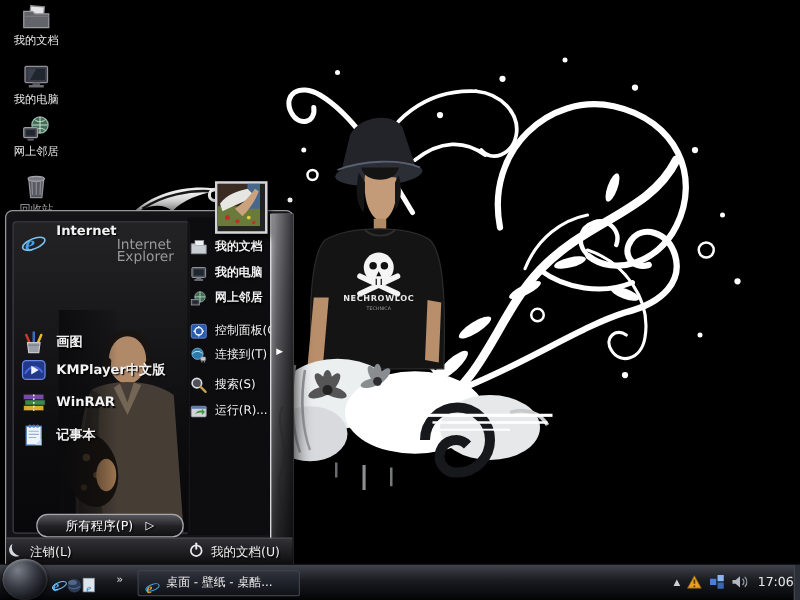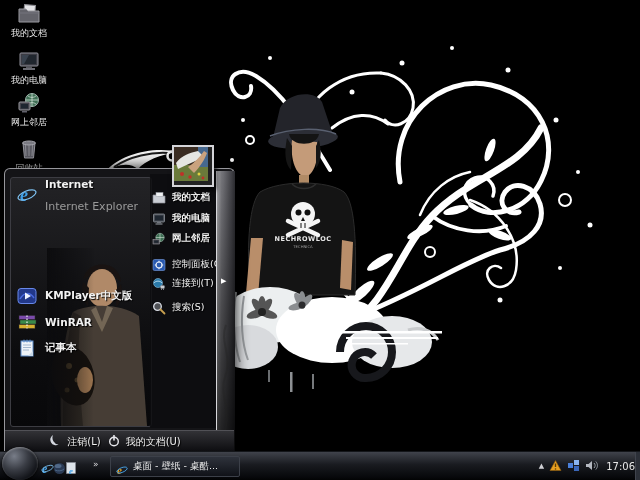--- a/index.html
+++ b/index.html
@@ -26,21 +26,21 @@
   .sm-sub{font-size:11px;color:#9a9a9a;font-weight:normal;line-height:10px;margin-top:12px;}
   #sm-person{position:absolute;right:0;bottom:0;width:104px;height:178px;opacity:.95;pointer-events:none;}
 
   #all-programs{position:absolute;left:24px;top:242px;width:116px;height:17px;
       border:1px solid #a8a8ae;border-radius:9px;
       background:linear-gradient(#57575c,#212124 55%,#111114);
       display:flex;align-items:center;justify-content:center;gap:10px;font-size:10px;color:#fff;
       text-shadow:1px 1px 1px #000;}
   #sm-footer{position:absolute;left:0;bottom:0;width:100%;height:22px;
       background:linear-gradient(#323236,#0c0c0f);border-top:1px solid #515156;
-      display:flex;align-items:center;justify-content:center;gap:7px;padding-right:10px;box-sizing:border-box;}
+      display:flex;align-items:center;justify-content:space-between;gap:7px;padding-right:10px;box-sizing:border-box;}
   .foot-btn{display:flex;align-items:center;gap:6px;font-size:10px;color:#f0f0f0;text-shadow:1px 1px 1px #000;}
 
   #sm-right{position:absolute;left:145px;top:5px;width:66px;height:254px;
       background:rgba(12,12,15,.82);}
   .smr-item{position:absolute;left:2px;width:74px;height:18px;display:flex;align-items:center;gap:6px;}
   .smr-item .sm-label{font-size:9.5px;font-weight:normal;}
   .smr-item.bold .sm-label{font-weight:bold;}
   .smr-ic{width:14px;height:14px;flex:0 0 14px;}
 
   #sm-strip{position:absolute;left:211px;top:2px;width:18px;height:280px;
@@ -248,28 +248,39 @@
       </linearGradient>
         </defs>
     </svg>
 
     <div class="sm-item" style="top:2px;height:30px">
       <span class="sm-ic">
         <svg width="20" height="20" viewBox="0 0 20 20">
           <text x="3" y="16" font-size="18" font-style="italic" font-weight="bold" fill="#3fa0e8" font-family="serif">e</text>
           <ellipse cx="10" cy="10" rx="9.5" ry="4" fill="none" stroke="#7ec2f2" stroke-width="1.2" transform="rotate(-22 10 10)"></ellipse>
         </svg></span>
-      <span style="display:flex;flex-direction:column">
+      <span style="display:flex;flex-direction:row">
         <span class="sm-label">Internet</span>
         <span class="sm-sub">Internet Explorer</span>
       </span>
     </div>
 
 
 
+    <div class="sm-item" style="top:84px">
+      <span class="sm-ic">
+        <svg width="20" height="20" viewBox="0 0 20 20">
+          <path d="M4,4 L7,11" stroke="#c83a2a" stroke-width="2" stroke-linecap="round"></path>
+          <path d="M10,2 L10,11" stroke="#3a6ac8" stroke-width="2" stroke-linecap="round"></path>
+          <path d="M16,4 L13,11" stroke="#e8c020" stroke-width="2" stroke-linecap="round"></path>
+          <path d="M5,10 L15,10 L14,18 L6,18 Z" fill="#9aa0a8" stroke="#c8c8cc"></path>
+          <path d="M5.5,12 L14.5,12" stroke="#7a8088" stroke-width="1"></path>
+        </svg></span>
+      <span class="sm-label">画图</span>
+    </div>
 
     <div class="sm-item" style="top:132px">
       <span class="sm-ic">
         <svg width="20" height="20" viewBox="0 0 20 20">
           <rect x="2" y="3.5" width="16" height="4" fill="#7a4aaa" stroke="#2a2a2a" stroke-width="0.5"></rect>
           <rect x="3" y="8" width="16" height="4" fill="#3a8a4a" stroke="#2a2a2a" stroke-width="0.5"></rect>
           <rect x="2" y="12.5" width="16" height="4" fill="#d8b030" stroke="#2a2a2a" stroke-width="0.5"></rect>
           <path d="M10,3.5 L10,16.5" stroke="#eee" stroke-width="1.2" stroke-dasharray="1.5 1.5"></path>
         </svg></span>
       <span class="sm-label">WinRAR</span>
@@ -292,20 +303,24 @@
           <circle cx="7" cy="3" r="1" fill="none" stroke="#5a8ac8" stroke-width="0.8"></circle>
           <circle cx="10" cy="3" r="1" fill="none" stroke="#5a8ac8" stroke-width="0.8"></circle>
           <circle cx="13" cy="3" r="1" fill="none" stroke="#5a8ac8" stroke-width="0.8"></circle>
           <path d="M6,7 L14,7 M6,9.5 L14,9.5 M6,12 L12,12" stroke="#9ab0c8" stroke-width="0.9"></path>
           <path d="M16,13 L16,18 L11,18 Z" fill="#c8d8e8"></path>
         </svg></span>
       <span class="sm-label">记事本</span>
     </div>
   </div>
 
+  <div id="all-programs">
+    <span>所有程序(P)</span>
+    <span style="font-size:9px">▷</span>
+  </div>
 
   <div id="sm-right">
     <div class="smr-item bold" style="top:14px">
       <span class="smr-ic">
         <svg width="14" height="14" viewBox="0 0 14 14">
             <path d="M1,4 L5,4 L6,5 L13,5 L13,12 L1,12 Z" fill="#c9cdd4" stroke="#8a8e96" stroke-width="0.7"></path>
             <rect x="4" y="1.5" width="7" height="4" fill="#eef0f2" stroke="#9a9ea6" stroke-width="0.5"></rect>
           </svg></span>
       <span class="sm-label">我的文档</span>
     </div>
@@ -348,20 +363,29 @@
     </div>
     <div class="smr-item" style="top:100px">
       <span class="smr-ic">
         <svg width="14" height="14" viewBox="0 0 14 14">
             <circle cx="6" cy="6" r="4.5" fill="#2a7aaa" stroke="#8ac0e0" stroke-width="0.6"></circle>
             <path d="M2,6 C4,3.5 8,3.5 10,6" stroke="#d8ecf8" stroke-width="0.8" fill="none"></path>
             <rect x="8.5" y="8.5" width="4" height="3" rx="0.8" fill="#c8ccd2" stroke="#7a7e86" stroke-width="0.5"></rect>
             <path d="M9.5,11.5 L9.5,13 M11.5,11.5 L11.5,13" stroke="#9a9ea6" stroke-width="0.8"></path>
           </svg></span>
       <span class="sm-label">连接到(T)</span>
+    </div>
+    <div class="smr-item" style="top:145px">
+      <span class="smr-ic">
+        <svg width="14" height="14" viewBox="0 0 14 14">
+            <rect x="1" y="3" width="12" height="8.5" rx="1" fill="#d0d4da" stroke="#8a8e96" stroke-width="0.6"></rect>
+            <rect x="1" y="3" width="12" height="2" fill="#5a7ab0"></rect>
+            <path d="M4,9.5 C5,7 7.5,6 9.5,6.5 L9.5,5 L12,7.5 L9.5,10 L9.5,8.2 C7.8,7.8 5.5,8.5 4,9.5 Z" fill="#3a9a3a"></path>
+          </svg></span>
+      <span class="sm-label">运行(R)...</span>
     </div>
   </div>
 
   <div id="sm-strip">
     <svg class="abs" style="left:0;top:150px;opacity:.35" width="18" height="128" viewBox="0 0 18 128">
       <path d="M9,4 C2,20 16,36 8,56 C2,72 14,90 8,110 C5,120 10,126 14,124" stroke="#222" stroke-width="2" fill="none"></path>
     </svg>
     <span id="submenu-arrow">▶</span>
   </div>
 

